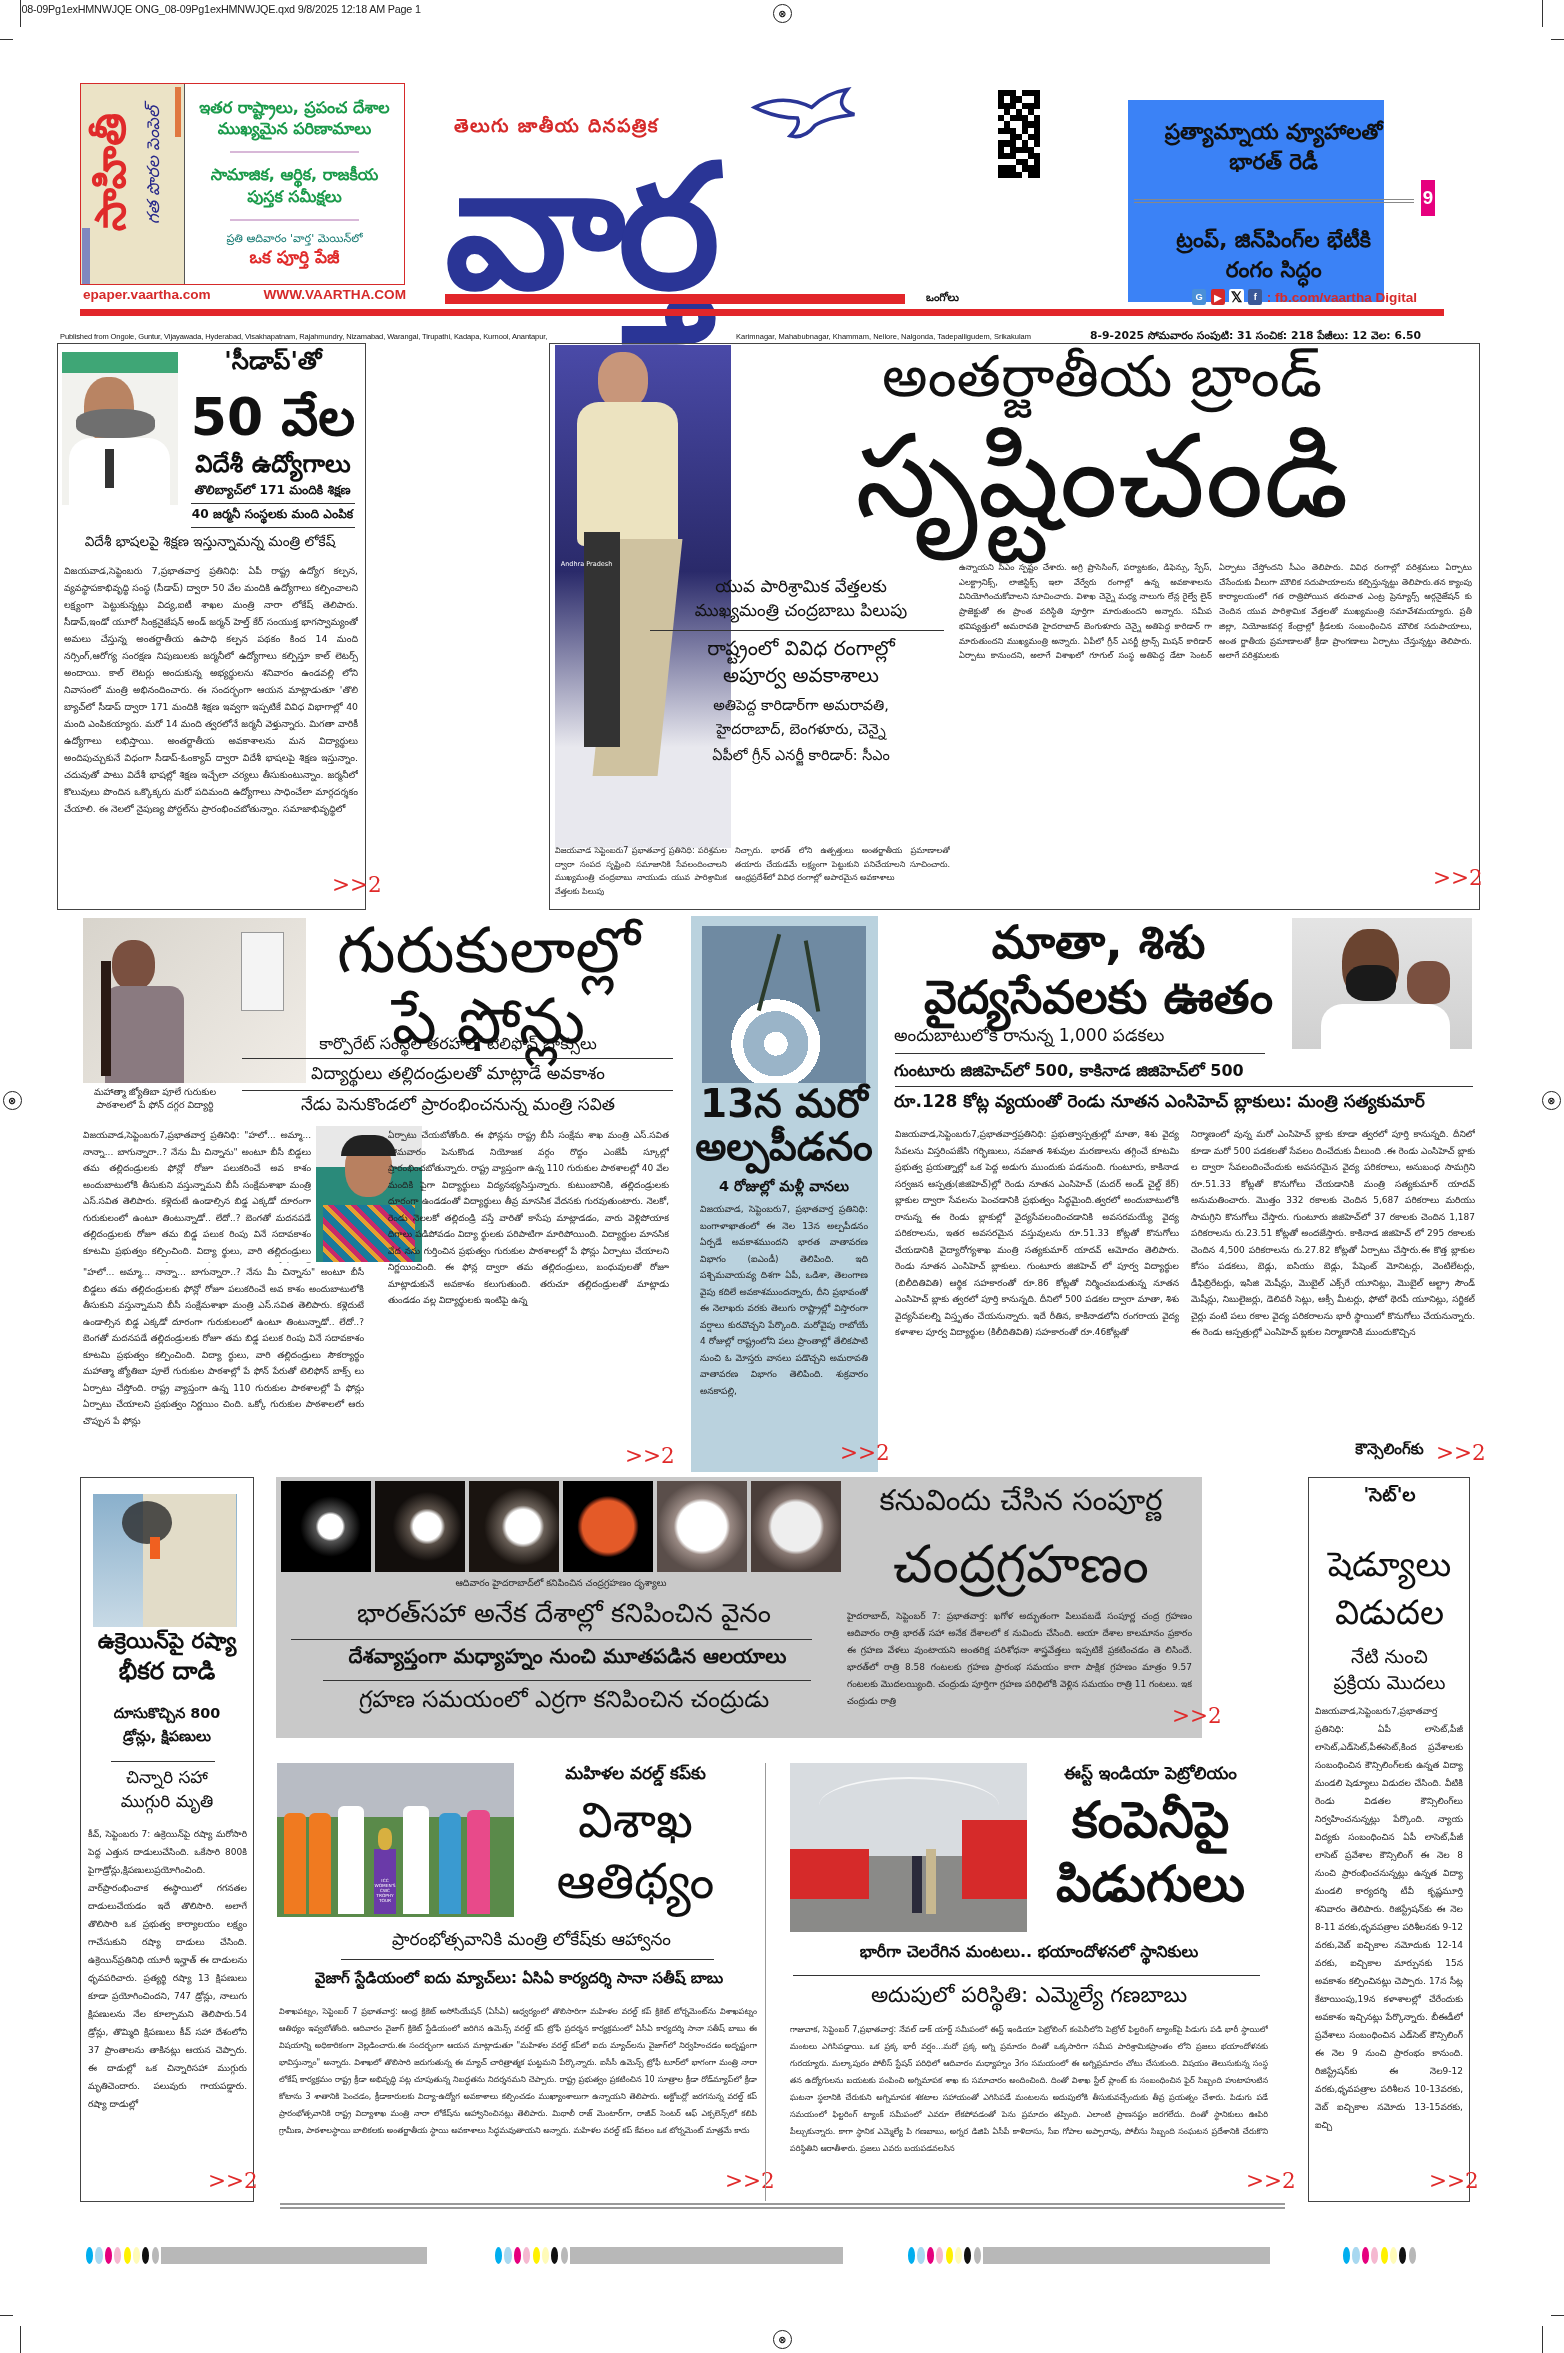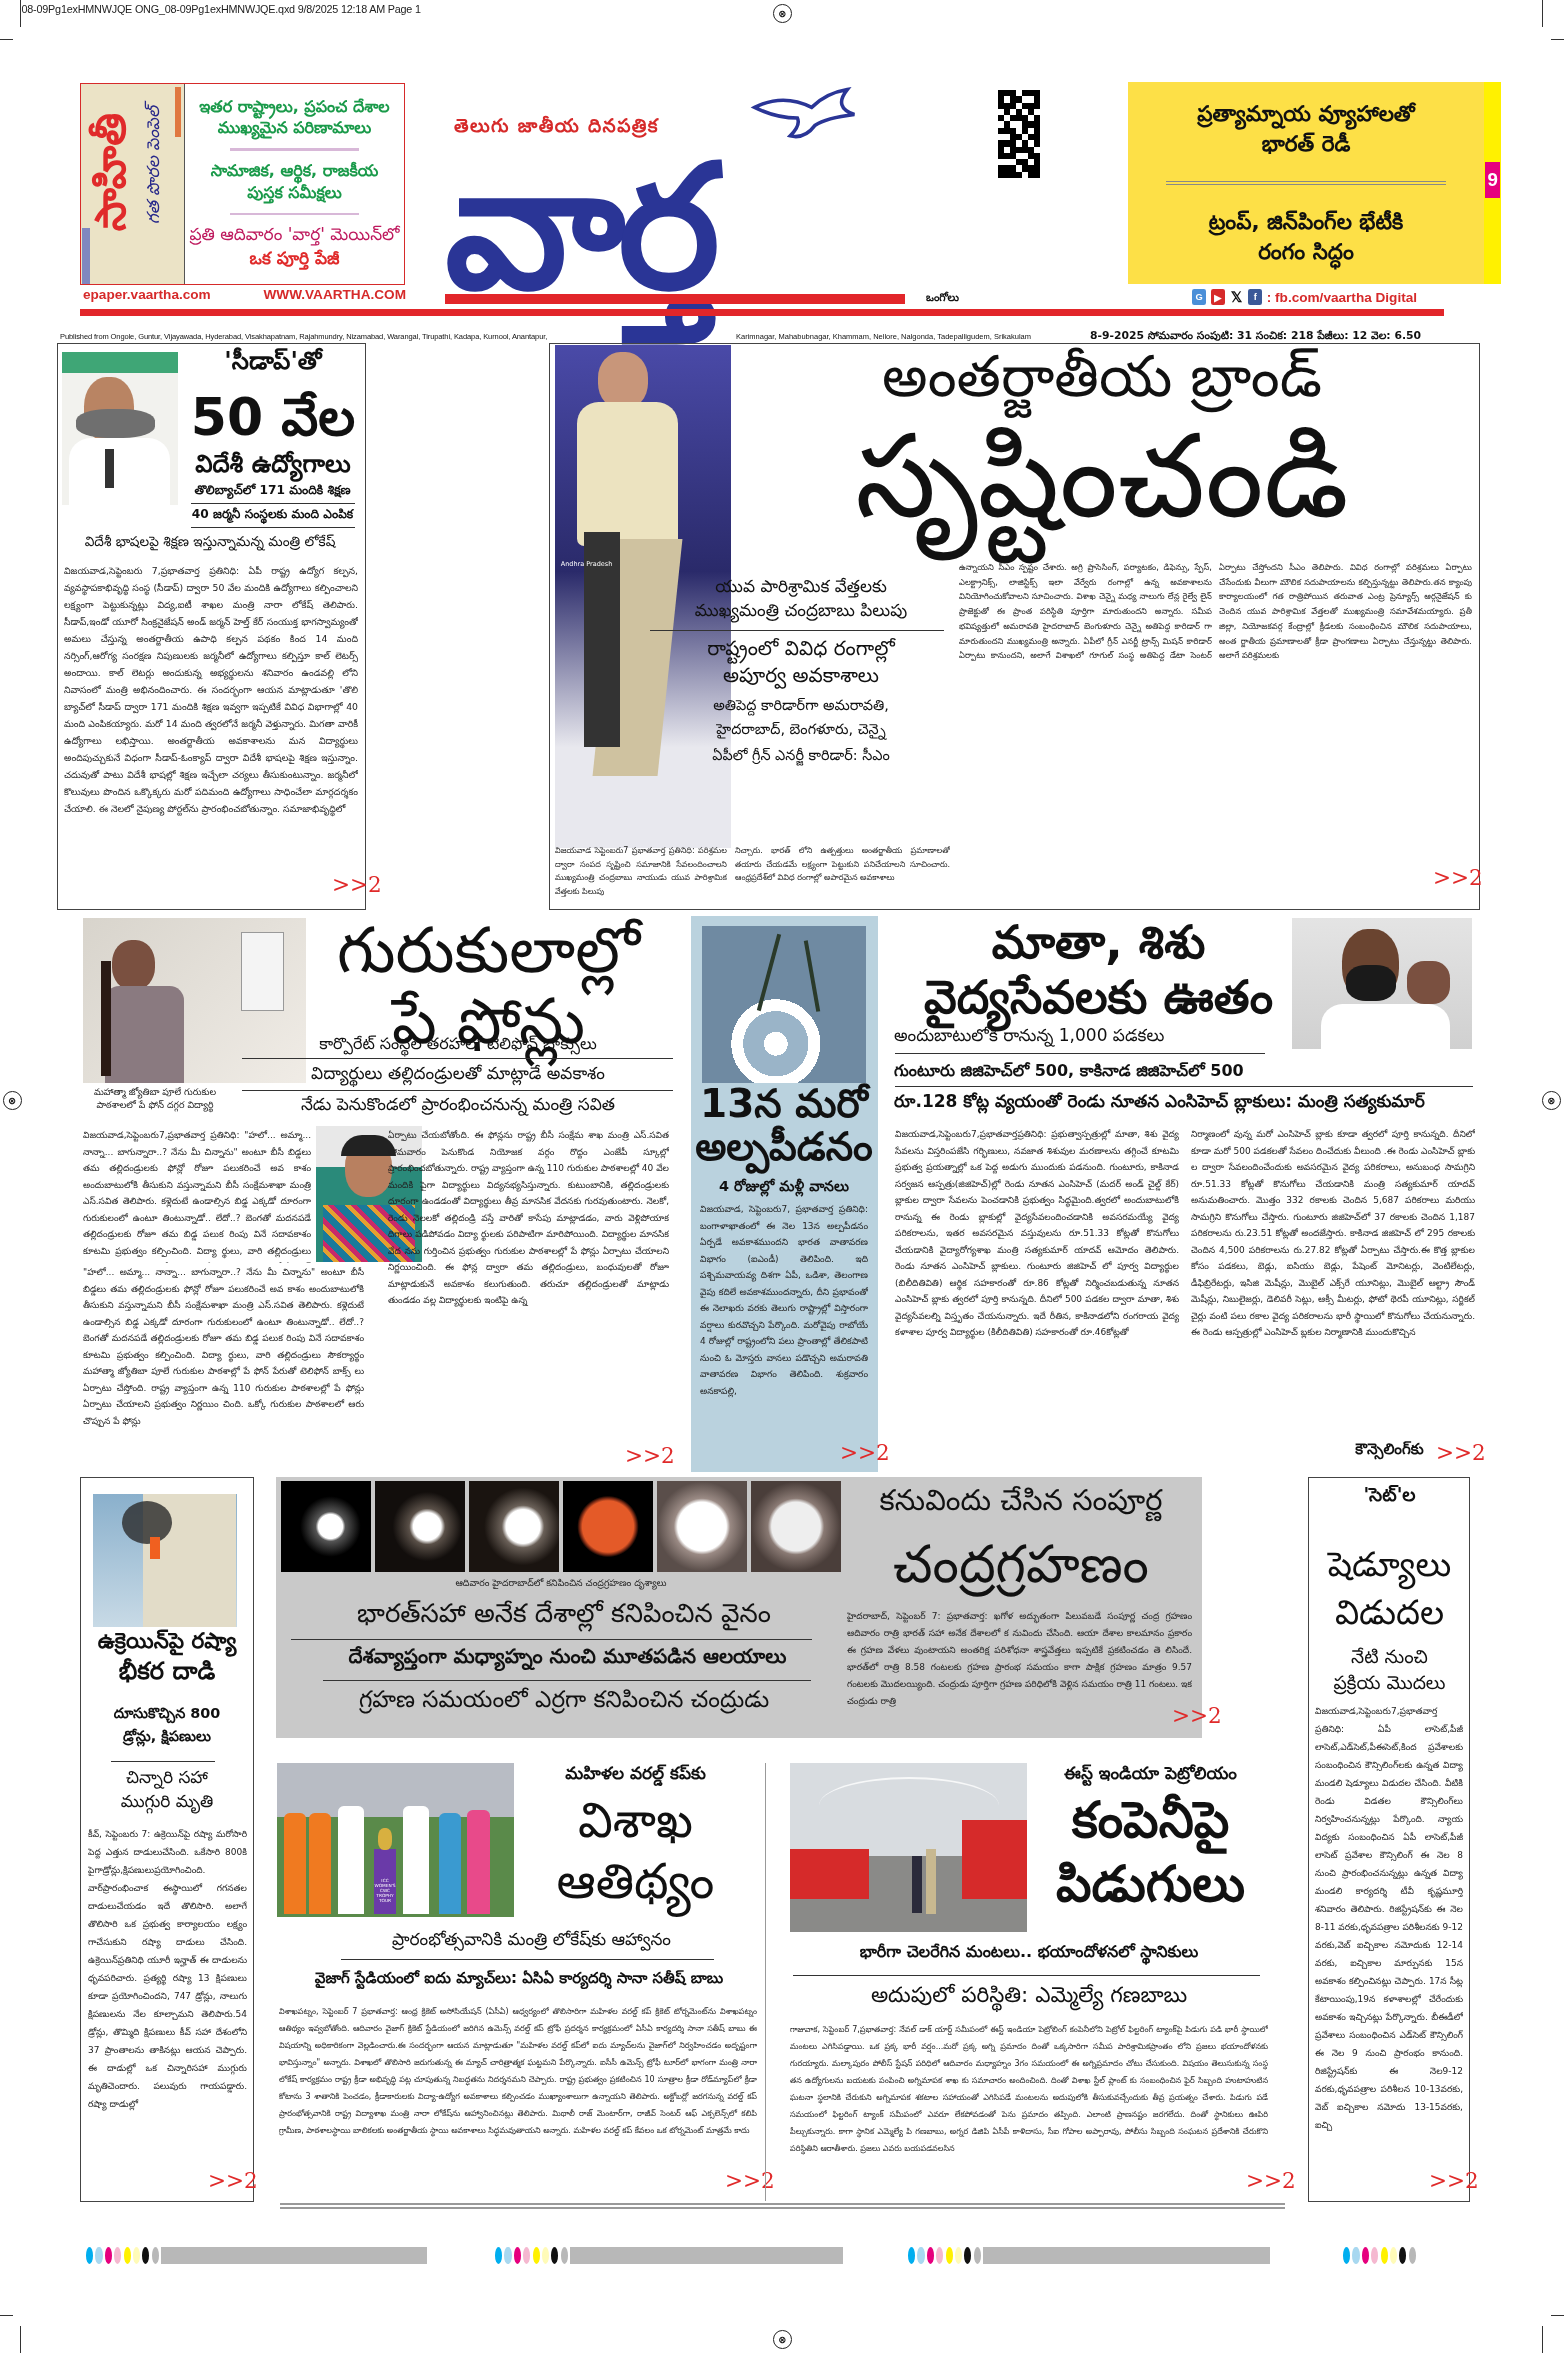--- a/index.html
+++ b/index.html
@@ -11,32 +11,32 @@
 
 .promo{left:80px;top:83px;width:325px;height:202px;border:1.4px solid #d62a2a;display:flex}
 .promo-side{width:104px;background:#ebe3c6;position:relative;overflow:hidden;border-right:0.7px solid #555}
 .promo-side .v1{position:absolute;left:8.6px;top:29px;writing-mode:vertical-rl;transform:rotate(180deg);font-size:42px;font-weight:bold;color:#e02a2a;line-height:1}
 .promo-side .v2{position:absolute;left:60px;top:21.5px;writing-mode:vertical-rl;transform:rotate(180deg);font-size:17px;color:#27288a;font-style:italic}
 .promo-side .bar1{position:absolute;left:1.4px;top:144px;width:7.2px;height:57px;background:#8088c0}
 .promo-side .bar2{position:absolute;right:2.9px;top:2.9px;width:5.7px;height:50px;background:#e07840}
 .promo-body{flex:1;display:flex;flex-direction:column;align-items:center;justify-content:space-around;padding:7.2px 4.3px;text-align:center}
 .promo-body .g{color:#1a9a4a;font-size:16px;font-weight:bold;line-height:1.35}
 .promo-body .sep{width:129px;height:2.2px;background:#d8b8d8}
-.promo-body .b{color:#be185d;font-size:17px}
+.promo-body .b{color:#0f766e;font-size:11px}
 .promo-body .r{color:#e02a2a;font-size:17px;font-weight:bold}
 .promo-links{left:83px;top:287px;width:323px;display:flex;justify-content:space-between;font-family:"Liberation Sans",sans-serif;font-weight:bold;color:#d62a2a;font-size:13.6px}
 .tagline{left:454px;top:115px;color:#d62a2a;font-size:18.7px;font-weight:bold;letter-spacing:1.4px}
 .logo{left:445px;top:136px;width:495px;height:165px;display:flex;align-items:flex-end}
 .logo .word{font-size:172px;line-height:0.85;color:#2a3596;font-weight:bold;font-family:"DejaVu Sans",sans-serif;letter-spacing:-7.2px}
 .logo-redline{left:445px;top:294px;width:460px;height:10px;background:#e2262a}
 .bird{left:747px;top:86px;width:115px;height:57px}
 .qr{left:998px;top:90px;width:42px;height:88px;display:grid;grid-template-columns:repeat(7,1fr);grid-template-rows:repeat(14,1fr)}
 .qr span{background:#000}
 .qr span.w{background:#fff}
-.teaser{left:1128px;top:82px;width:373px;height:202px;background:#fde047;display:flex}
+.teaser{left:1128px;top:100px;width:256px;height:202px;background:#3b82f6;display:flex}
 .teaser-body{flex:1;display:flex;flex-direction:column;justify-content:space-around;align-items:center;text-align:center;padding:5.7px}
 .teaser-body .h{font-size:21.5px;font-weight:bold;line-height:1.4;color:#111}
 .teaser-body .sep{width:280px;height:3.6px;border-top:1.4px solid #888;border-bottom:1.4px solid #888}
 .teaser-strip{width:17px;background:#fff100;position:relative}
 .teaser-strip .num{position:absolute;left:1.4px;top:80px;width:14.4px;height:36px;background:#e6007e;color:#fff;font-weight:bold;font-size:18.7px;text-align:center;line-height:36px;font-family:"Liberation Sans",sans-serif}
 .city{left:926px;top:291px;font-size:10.8px;font-weight:bold}
 .social{left:1192px;top:289px;display:flex;align-items:center;gap:4.3px;font-family:"Liberation Sans",sans-serif;font-size:13.6px;color:#d62a2a;font-weight:bold}
 .social .ic{width:14.4px;height:16px;display:inline-flex;align-items:center;justify-content:center;font-size:9.3px;color:#fff;border-radius:2.2px}
 .mast-redline{left:80px;top:309px;width:1364px;height:7.2px;background:#e2262a}
 .publine{left:60px;top:332px;font-family:"Liberation Sans",sans-serif;font-size:7.5px;color:#111;letter-spacing:-0.1px}

